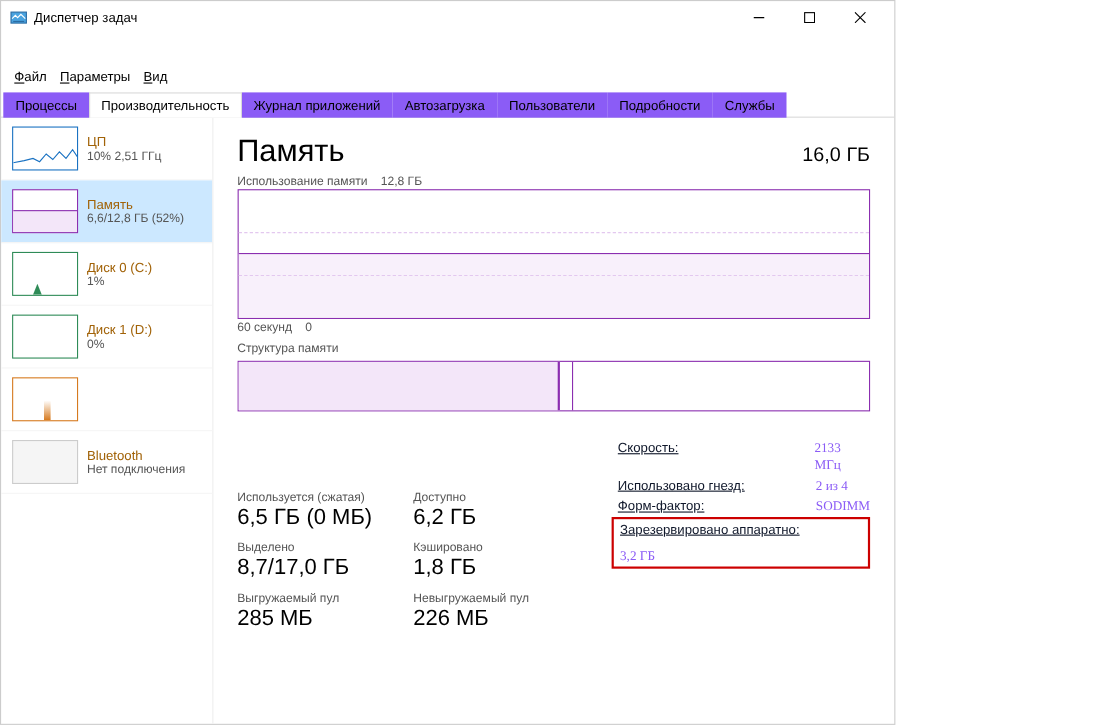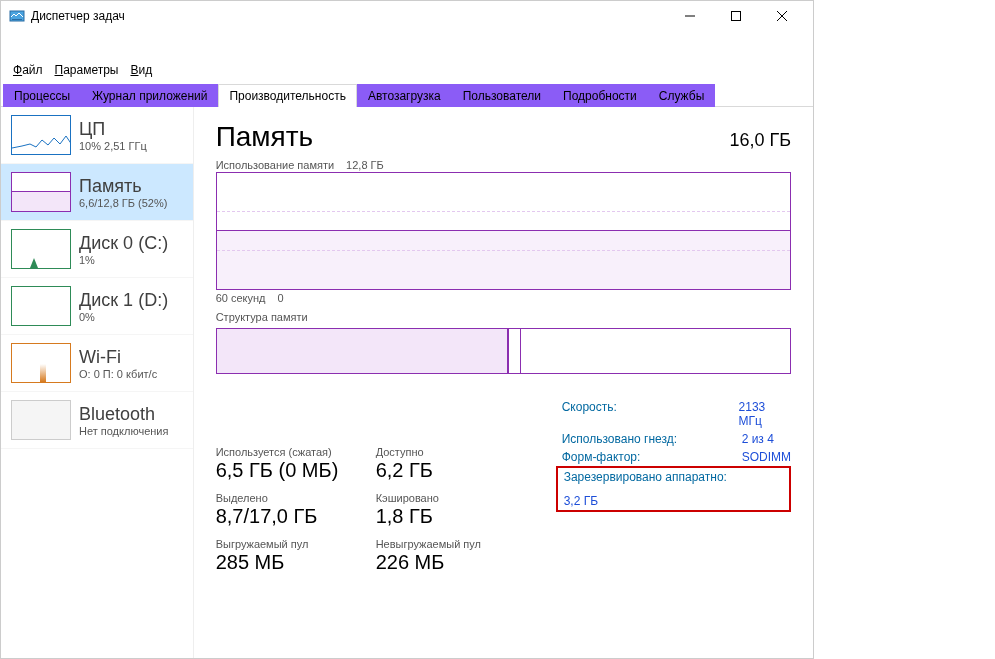--- a/index.html
+++ b/index.html
@@ -15,43 +15,43 @@
   .menubar .menuitem::first-letter { text-decoration: underline; }
   .tabs { display: flex; border-bottom: 1px solid #d9d9d9; padding-left: 2px; }
   .tab { padding: 4px 10px; border: 1px solid transparent; border-bottom: none; position: relative; top: 1px; background: #8b5cf6; font-size: 12px; }
   .tab.active { border-color: #d9d9d9; background: #fff; }
   .content { flex: 1; display: flex; overflow: hidden; }
   .sidebar { width: 234px; border-right: 1px solid #eee; overflow-y: auto; }
   .side-item { display: flex; gap: 8px; padding: 8px 10px; border-bottom: 1px solid #f5f5f5; cursor: default; }
   .side-item.active { background: #cce8ff; }
   .thumb { width: 60px; height: 40px; border: 1px solid #999; position: relative; background: #fff; overflow: hidden; }
   .side-text { display: flex; flex-direction: column; justify-content: center; }
-  .side-title { font-size: 18px; color: #404040; }
+  .side-title { font-size: 12px; color: #a16207; }
   .side-sub { font-size: 11px; color: #555; }
   .main { flex: 1; padding: 14px 22px 8px 22px; display: flex; flex-direction: column; }
   .main-header { display: flex; justify-content: space-between; align-items: baseline; margin-bottom: 6px; }
   .main-title { font-size: 28px; font-weight: 400; }
   .main-total { font-size: 18px; }
   .graph-labelrow { display: flex; justify-content: flex-start; font-size: 11px; color: #555; margin-bottom: 1px; gap: 12px; }
   .big-graph { height: 118px; border: 1px solid #8b2eb0; background: #fff; position: relative; margin-bottom: 2px; }
   .big-graph::before { content: ""; position: absolute; left: 0; right: 0; top: 33%; border-top: 1px dashed #e3c8ef; }
   .big-graph::after { content: ""; position: absolute; left: 0; right: 0; top: 66%; border-top: 1px dashed #e3c8ef; }
   .mem-fill-line { position: absolute; left: 0; right: 0; top: 49%; border-top: 1px solid #8b2eb0; }
   .mem-fill-area { position: absolute; left: 0; right: 0; top: 49%; bottom: 0; background: #f3e6f9; opacity: .6; }
   .struct-graph { height: 46px; border: 1px solid #8b2eb0; margin-top: 4px; display: flex; }
   .struct-used { flex: 0 0 51%; background: #f3e6f9; border-right: 2px solid #8b2eb0; }
   .struct-mod { flex: 0 0 2%; border-right: 1px solid #8b2eb0; }
   .metrics { display: flex; margin-top: 24px; gap: 6px; }
   .metrics-left { display: grid; grid-template-columns: 150px 150px; gap: 10px 10px; margin-top: 48px; }
   .metric-label { font-size: 11px; color: #555; }
   .metric-value { font-size: 20px; color: #000; margin-top: 1px; }
   .metrics-right { margin-left: 30px; }
   .kv-row { display: flex; gap: 10px; padding: 2px 0; font-size: 12px; }
-  .kv-key { width: 170px; color: #0369a1; }
-  .kv-val { color: #1d4ed8; }
+  .kv-key { width: 170px; color: #0f172a; text-decoration: underline; }
+  .kv-val { color: #8b5cf6; font-family: Liberation Serif, serif; }
   .kv-row.highlight { border: 2px solid #c00; padding: 2px 6px; margin-left: -6px; flex-direction: column; }
   .footer { border-top: 1px solid #eee; padding: 8px 12px; display: flex; align-items: center; gap: 14px; font-size: 12px; }
   .footer .circ { width: 18px; height: 18px; border: 1px solid #888; border-radius: 50%; display: inline-flex; align-items: center; justify-content: center; font-size: 10px; }
   .footer .link { color: #0066cc; }
   .rm-icon { width:14px; height:14px; }
   
   .th-cpu { border-color:#1a72c2; }
   .th-cpu .line { position:absolute; bottom:4px; left:0; right:0; height:20px; }
   .th-mem { border-color:#8b2eb0; }
   .th-mem .bar { position:absolute; left:0; right:0; top:48%; border-top:1px solid #8b2eb0; }
@@ -98,22 +98,22 @@
   </div>
 
   <div class="menubar">
     <span class="menuitem">Файл</span>
     <span class="menuitem">Параметры</span>
     <span class="menuitem">Вид</span>
   </div>
 
   <div class="tabs">
     <div class="tab">Процессы</div>
+    <div class="tab active">Производительность</div>
     <div class="tab">Журнал приложений</div>
-    <div class="tab active">Производительность</div>
     <div class="tab">Автозагрузка</div>
     <div class="tab">Пользователи</div>
     <div class="tab">Подробности</div>
     <div class="tab">Службы</div>
   </div>
 
   <div class="content">
 
     <div class="sidebar">
       <div class="side-item">
@@ -150,24 +150,20 @@
         <div class="thumb th-disk1"></div>
         <div class="side-text">
           <div class="side-title">Диск 1 (D:)</div>
           <div class="side-sub">0%</div>
         </div>
       </div>
       <div class="side-item">
         <div class="thumb th-wifi">
             <div class="spike"></div>
           </div>
-        <div class="side-text">
-          <div class="side-title">Wi-Fi</div>
-          <div class="side-sub">О: 0 П: 0 кбит/с</div>
-        </div>
       </div>
       <div class="side-item">
         <div class="thumb th-bt"></div>
         <div class="side-text">
           <div class="side-title">Bluetooth</div>
           <div class="side-sub">Нет подключения</div>
         </div>
       </div>
     </div>
 

